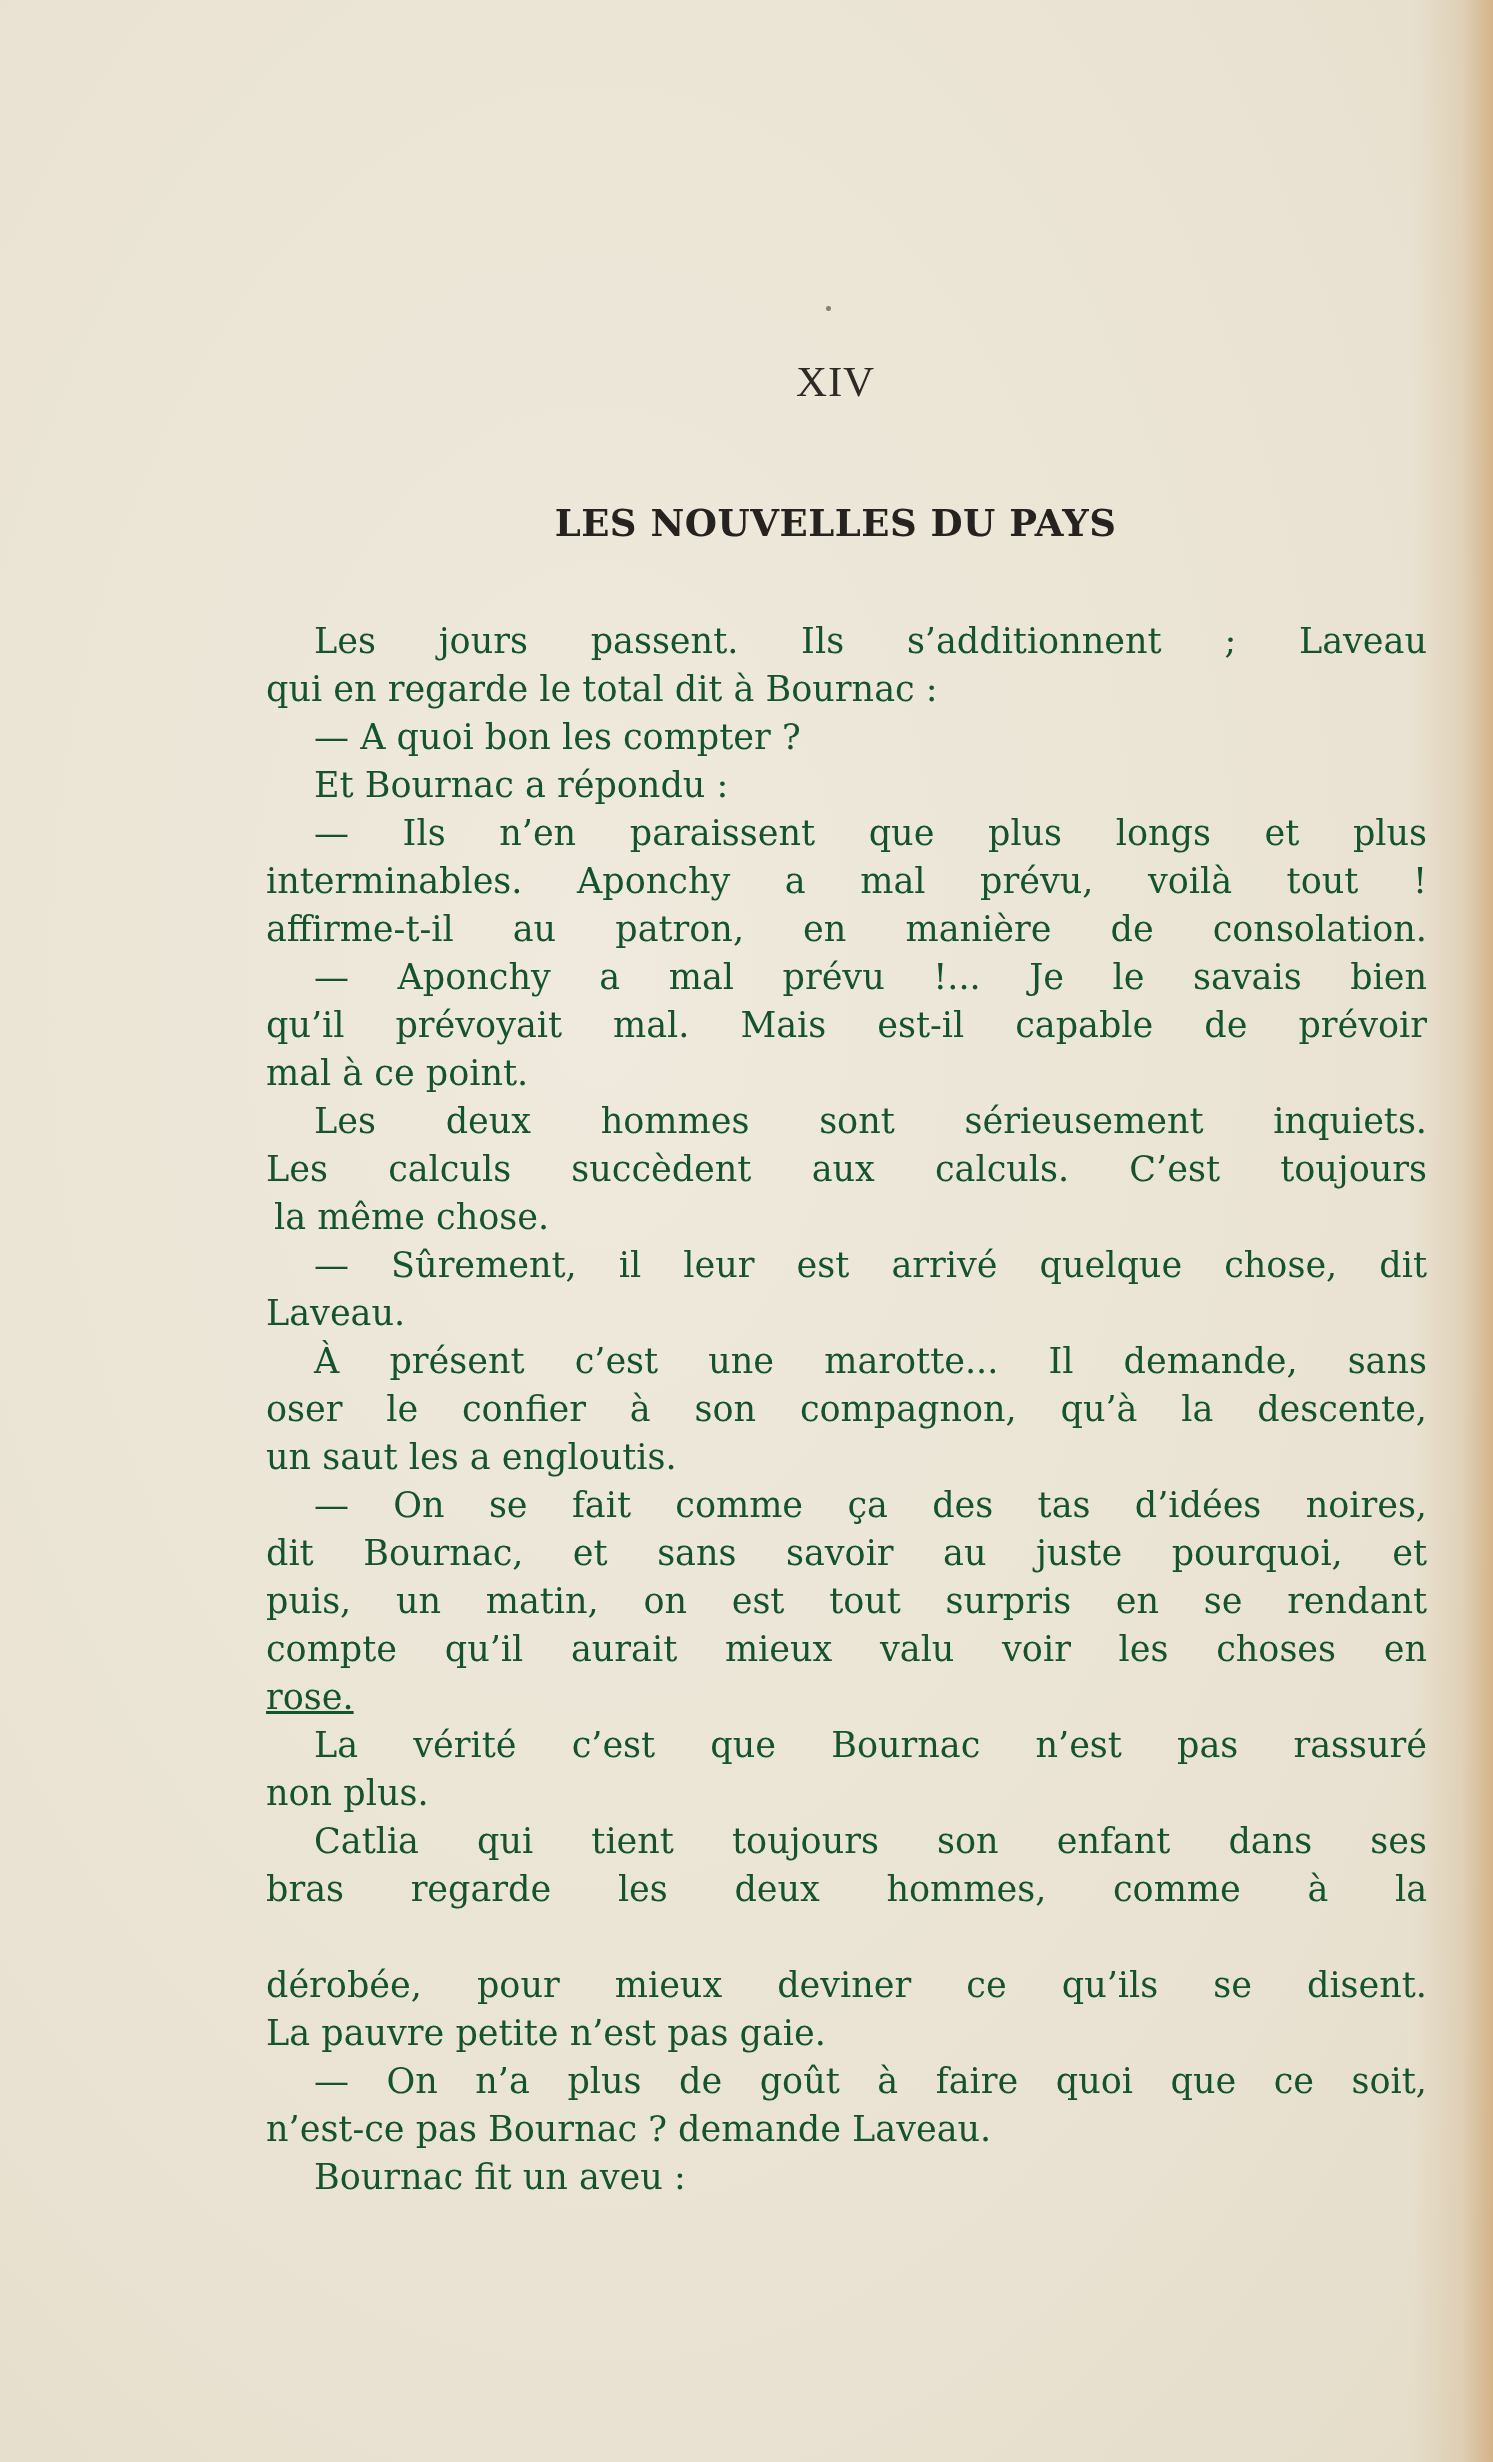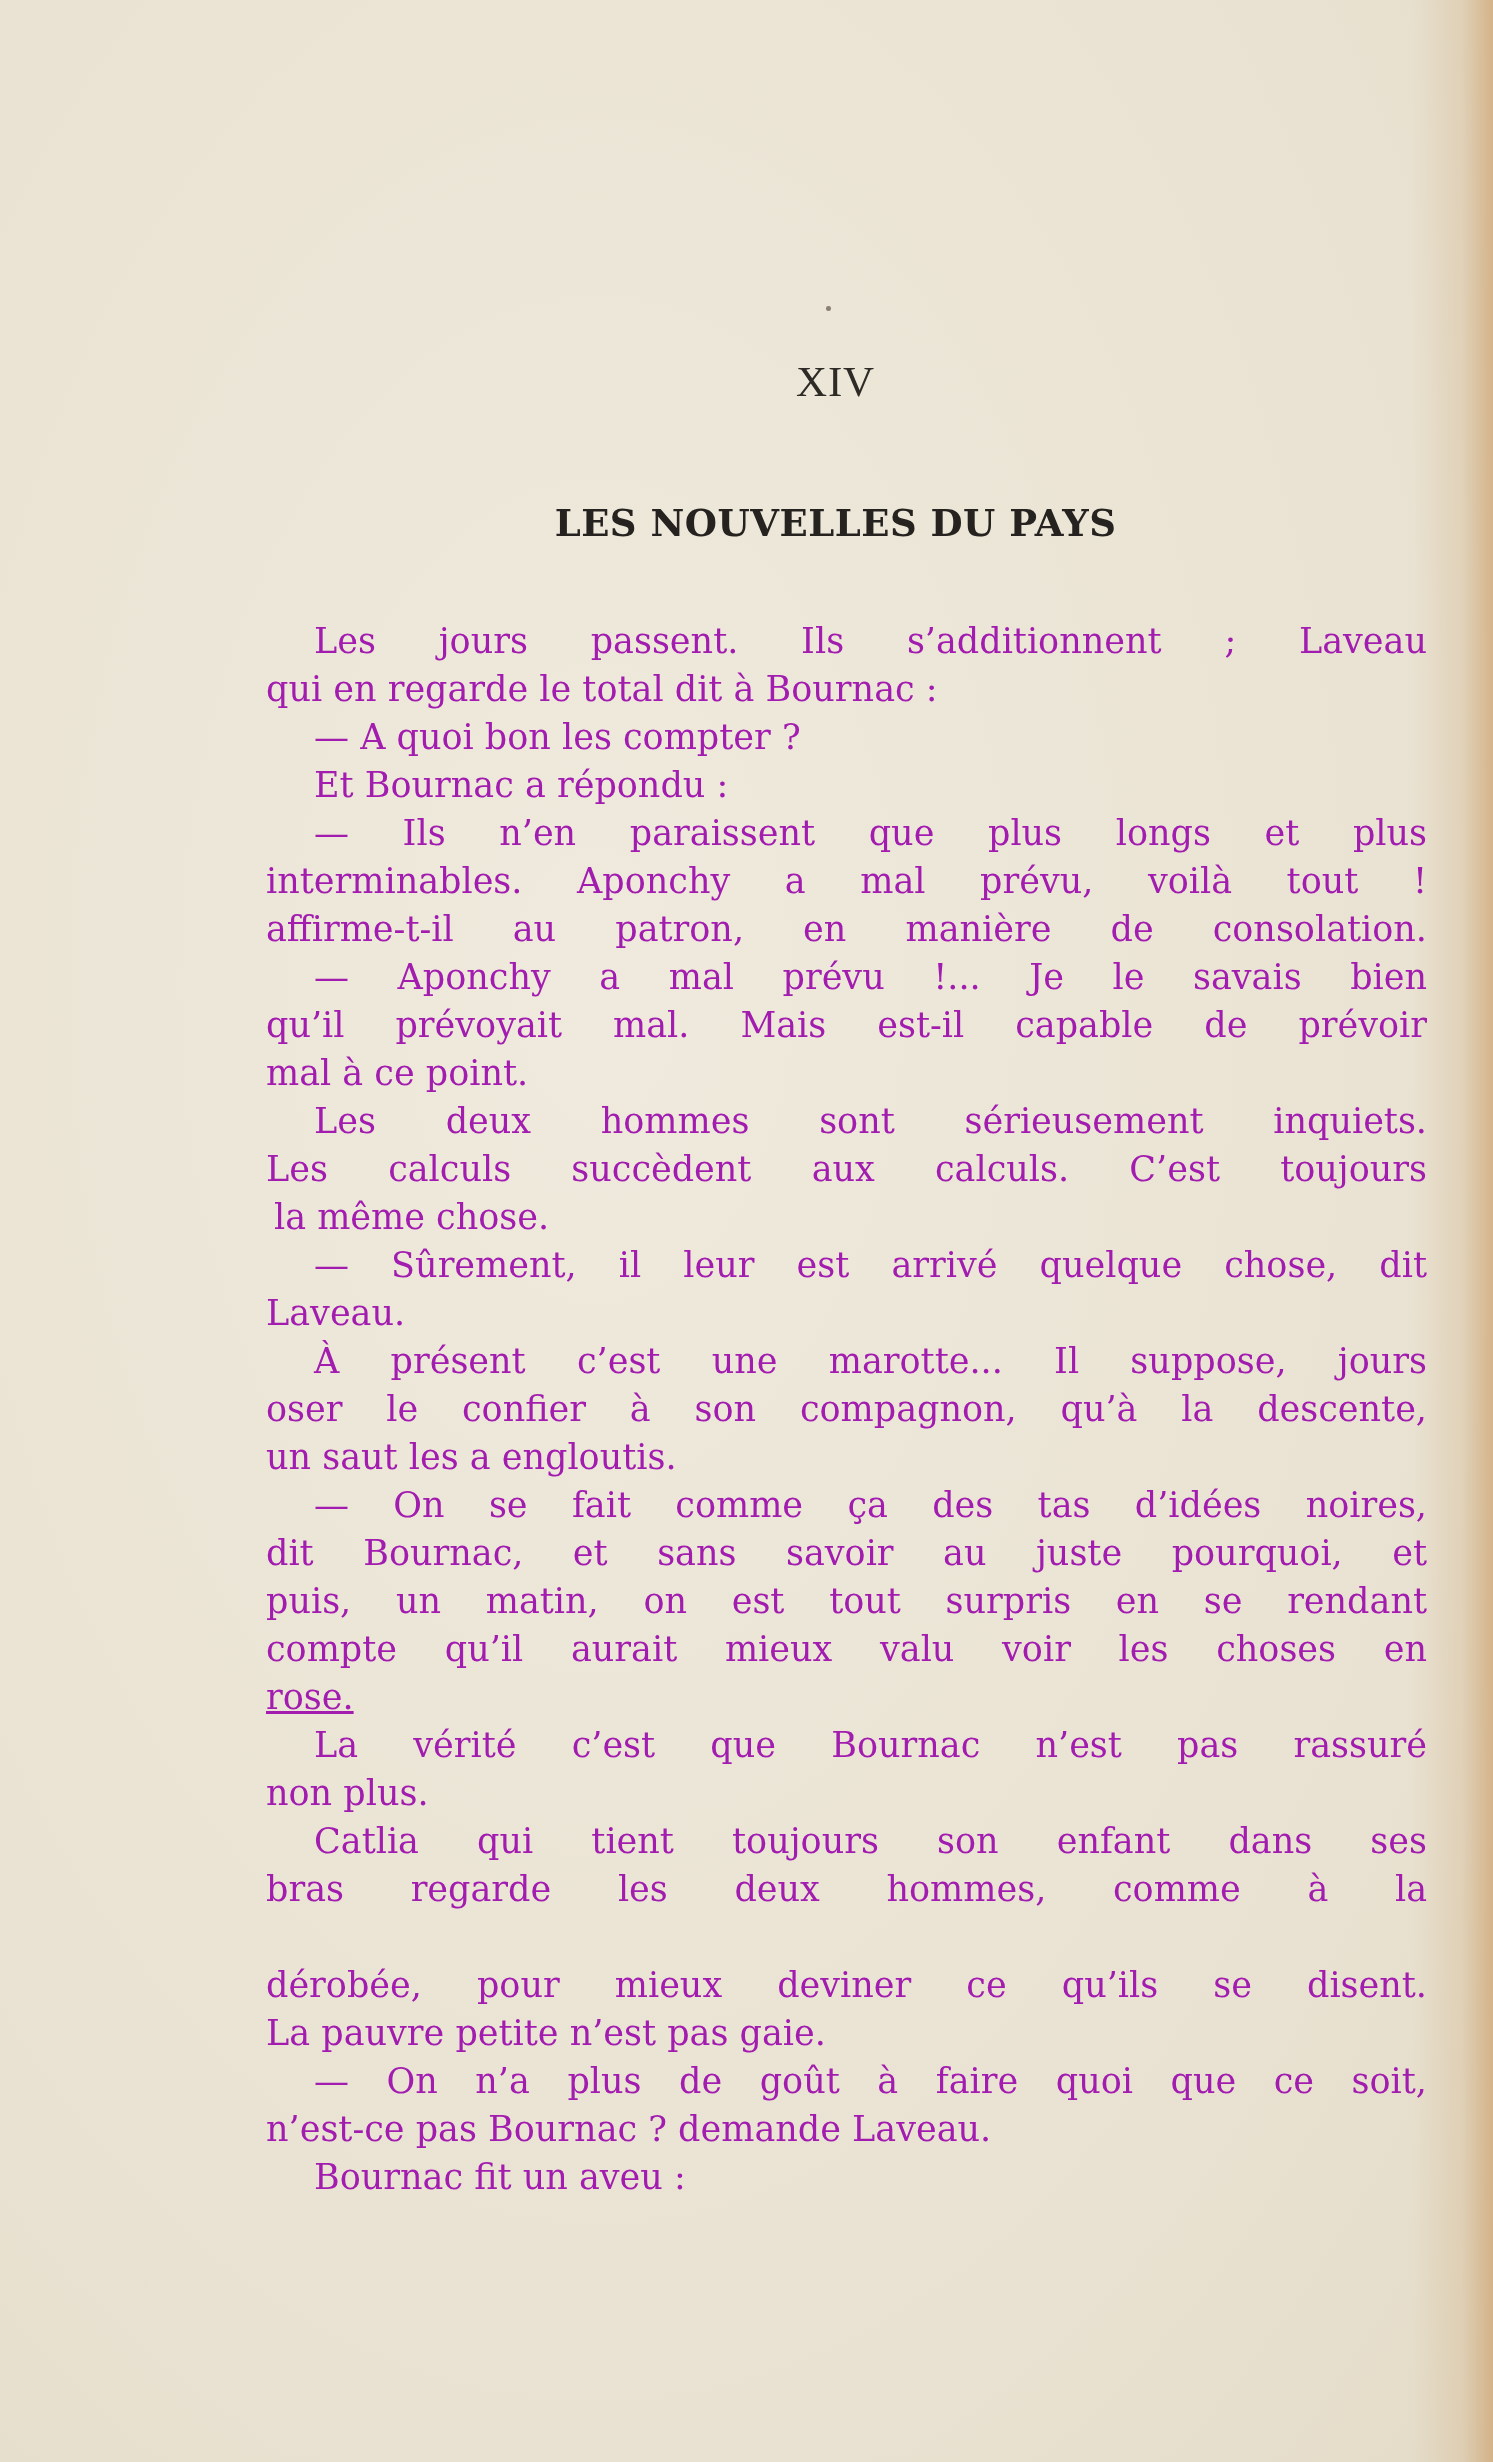--- a/index.html
+++ b/index.html
@@ -58,21 +58,21 @@
       color: #252220;
     }
     .body-text {
       position: absolute;
       left: 266px;
       top: 617px;
       width: 1161px;
       font-family: "DejaVu Serif", serif;
       font-size: 35px;
       line-height: 48px;
-      color: #a21caf;
+      color: #14532d;
     }
     .line {
       display: block;
       white-space: nowrap;
       height: 48px;
       text-align: justify;
       text-align-last: justify;
     }
     .line.last {
       text-align-last: left;
@@ -100,21 +100,21 @@
       <span class="line" style="white-space: normal; overflow: hidden;">interminables. Aponchy a mal prévu, voilà tout !</span>
       <span class="line" style="white-space: normal; overflow: hidden;">affirme-t-il au patron, en manière de consolation.</span>
       <span class="line indent" style="white-space: normal; overflow: hidden;">— Aponchy a mal prévu !... Je le savais bien</span>
       <span class="line" style="white-space: normal; overflow: hidden;">qu’il prévoyait mal. Mais est-il capable de prévoir</span>
       <span class="line last" style="white-space: normal; overflow: hidden;">mal à ce point.</span>
       <span class="line indent" style="white-space: normal; overflow: hidden;">Les deux hommes sont sérieusement inquiets.</span>
       <span class="line" style="white-space: normal; overflow: hidden;">Les calculs succèdent aux calculs. C’est toujours</span>
       <span class="line last" style="white-space: normal; overflow: hidden; margin-left: 8px;">la même chose.</span>
       <span class="line indent" style="white-space: normal; overflow: hidden;">— Sûrement, il leur est arrivé quelque chose, dit</span>
       <span class="line last" style="white-space: normal; overflow: hidden;">Laveau.</span>
-      <span class="line indent" style="white-space: normal; overflow: hidden;">À présent c’est une marotte... Il suppose, jours</span>
+      <span class="line indent" style="white-space: normal; overflow: hidden;">À présent c’est une marotte... Il demande, sans</span>
       <span class="line" style="white-space: normal; overflow: hidden;">oser le confier à son compagnon, qu’à la descente,</span>
       <span class="line last" style="white-space: normal; overflow: hidden;">un saut les a engloutis.</span>
       <span class="line indent" style="white-space: normal; overflow: hidden;">— On se fait comme ça des tas d’idées noires,</span>
       <span class="line" style="white-space: normal; overflow: hidden;">dit Bournac, et sans savoir au juste pourquoi, et</span>
       <span class="line" style="white-space: normal; overflow: hidden;">puis, un matin, on est tout surpris en se rendant</span>
       <span class="line" style="white-space: normal; overflow: hidden;">compte qu’il aurait mieux valu voir les choses en</span>
       <span class="line last" style="white-space: normal; overflow: hidden; text-decoration: underline;">rose.</span>
       <span class="line indent" style="white-space: normal; overflow: hidden;">La vérité c’est que Bournac n’est pas rassuré</span>
       <span class="line last" style="white-space: normal; overflow: hidden;">non plus.</span>
       <span class="line indent" style="white-space: normal; overflow: hidden;">Catlia qui tient toujours son enfant dans ses</span>

